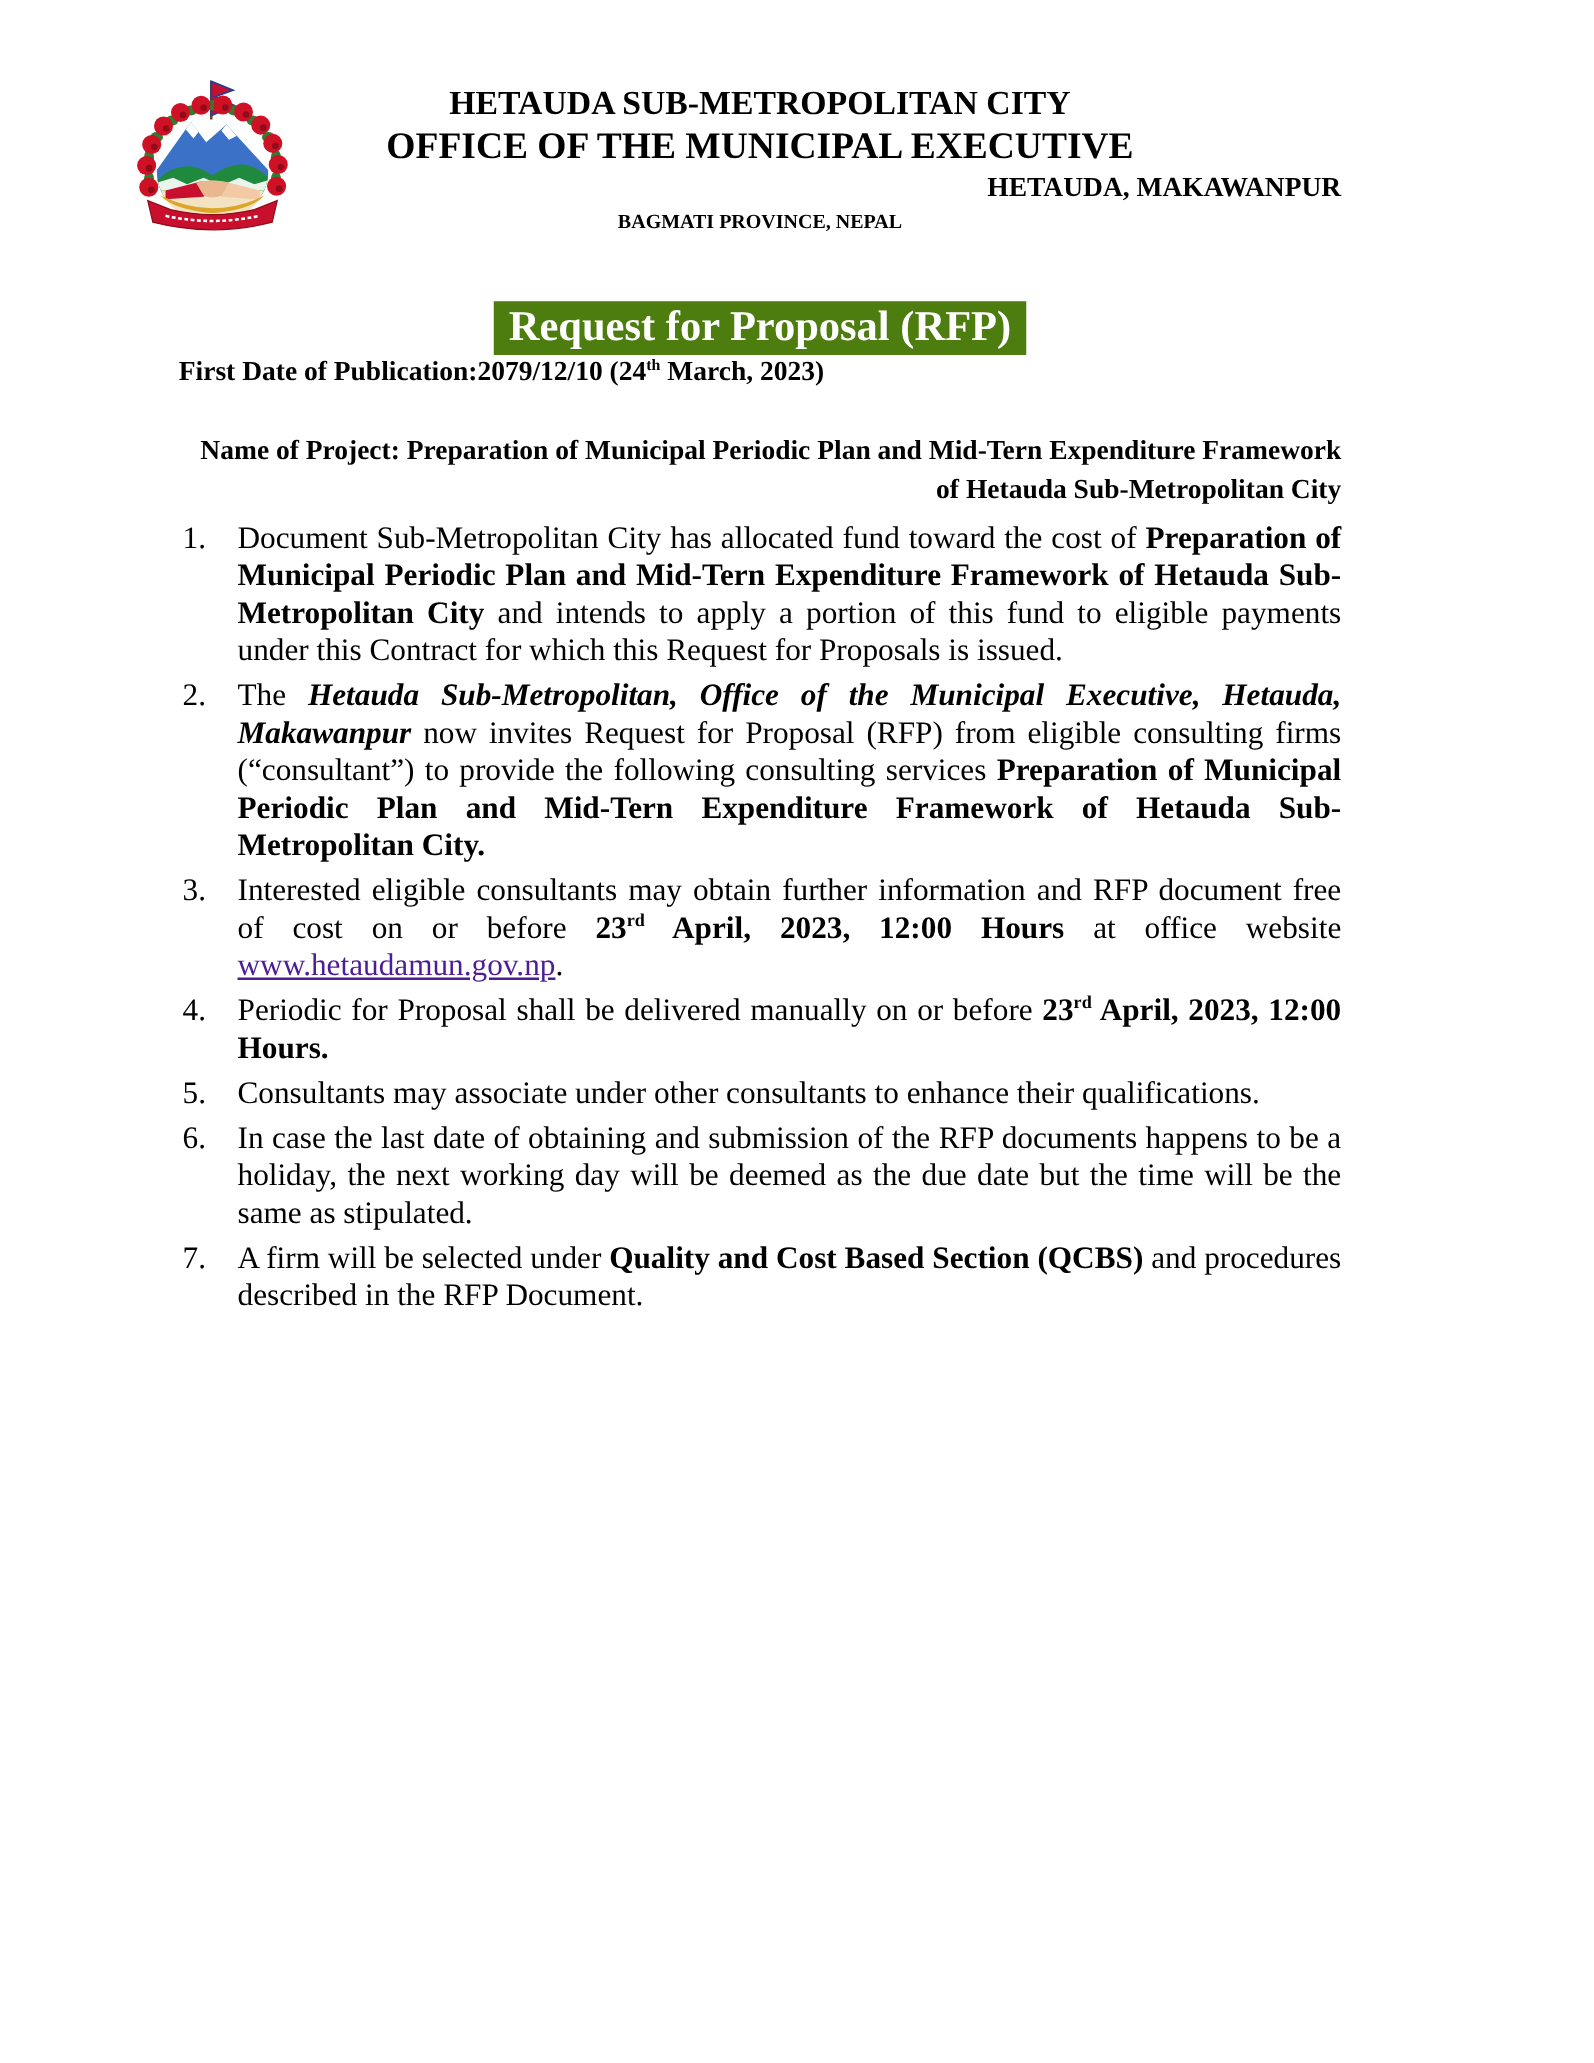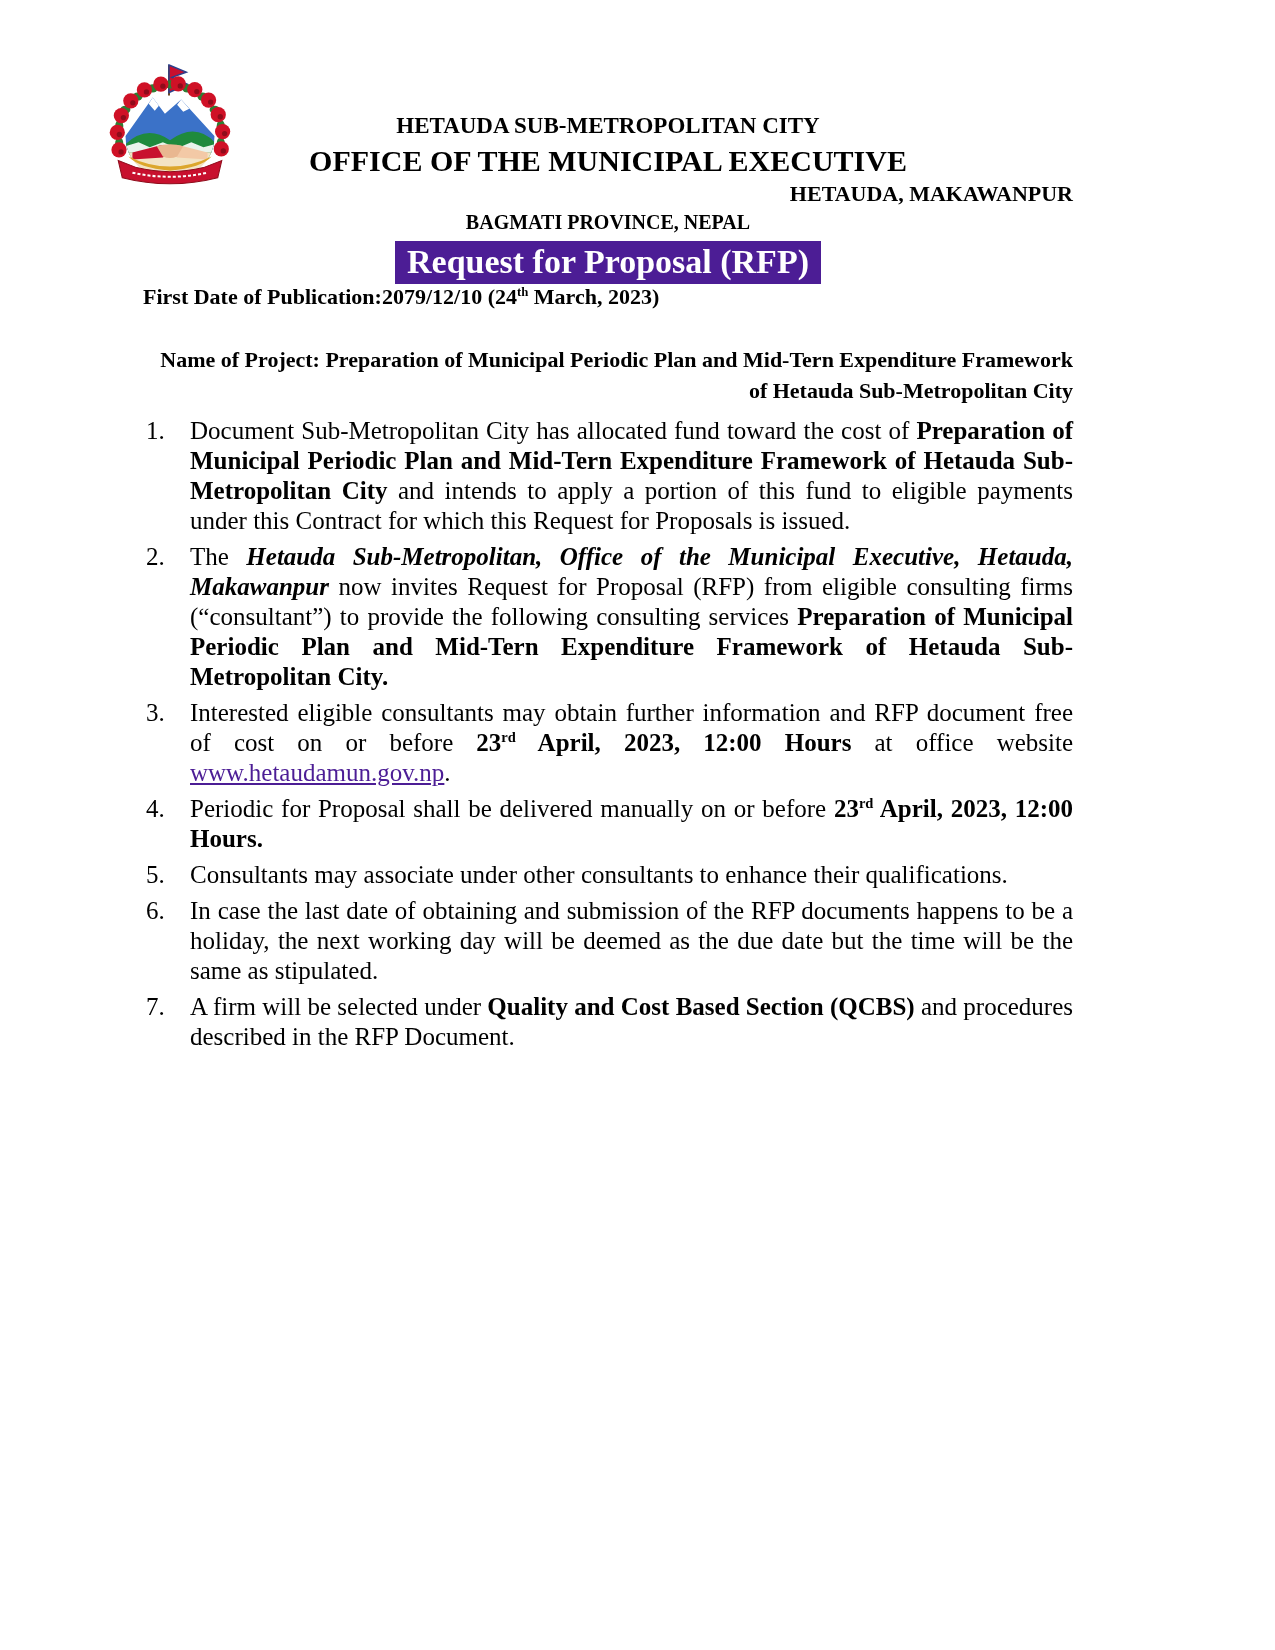--- a/index.html
+++ b/index.html
@@ -7,27 +7,27 @@
     position:relative;
     width:1275px;height:1650px;
     background:#ffffff;
     font-family:"Liberation Serif", serif;
     color:#000;
     overflow:hidden;
   }
   .logo{position:absolute;left:104px;top:62px;width:132px;height:130px;}
   .logo svg{width:100%;height:100%;}
   .header-text{position:absolute;left:143px;top:66px;width:930px;text-align:center;font-weight:bold;}
-  .hl1{font-size:23px;line-height:32px;margin-top:44px;}
+  .hl1{font-size:27px;line-height:32px;}
   .hl2{font-size:30px;line-height:38px;font-family:Liberation Serif, serif;}
   .hl3{font-size:22px;line-height:28px;text-align:right;}
-  .hl4{font-size:20px;line-height:28px;}
+  .hl4{font-size:16px;line-height:28px;}
   .title-wrap{position:absolute;left:143px;top:241px;width:930px;text-align:center;}
   .rfp-title{
-    display:inline-block;background:#4c1d95;color:#ffffff;
+    display:inline-block;background:#4d7c0f;color:#ffffff;
     font-size:34px;font-weight:bold;line-height:36px;padding:3px 12px 4px 12px;
   }
   .pub-date{position:absolute;left:143px;top:283px;width:930px;text-align:left;font-size:22px;line-height:28px;}
   .project-name{position:absolute;left:143px;top:344px;width:930px;text-align:right;font-weight:bold;font-size:22px;line-height:31px;}
   .rfp-list{position:absolute;left:143px;top:416px;width:930px;font-size:25px;line-height:30px;}
   .rfp-item{position:relative;padding-left:47px;text-align:justify;margin-bottom:6px;}
   .rfp-item .num{position:absolute;left:3px;top:0;}
   .b{font-weight:bold;}
   .i{font-style:italic;}
   .sup{vertical-align:super;font-size:0.58em;line-height:0;}

